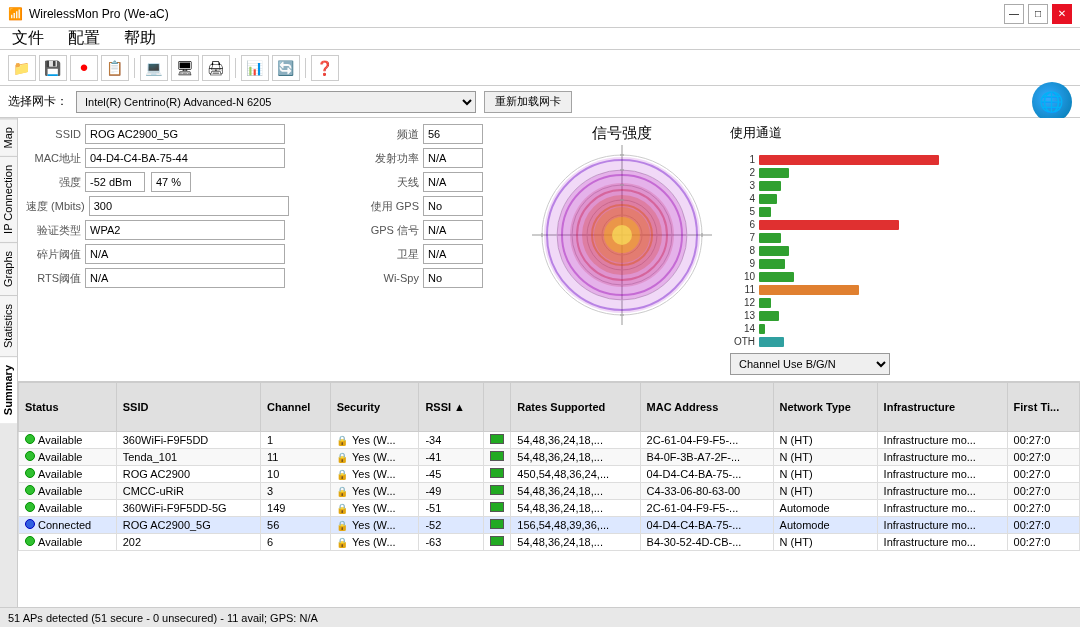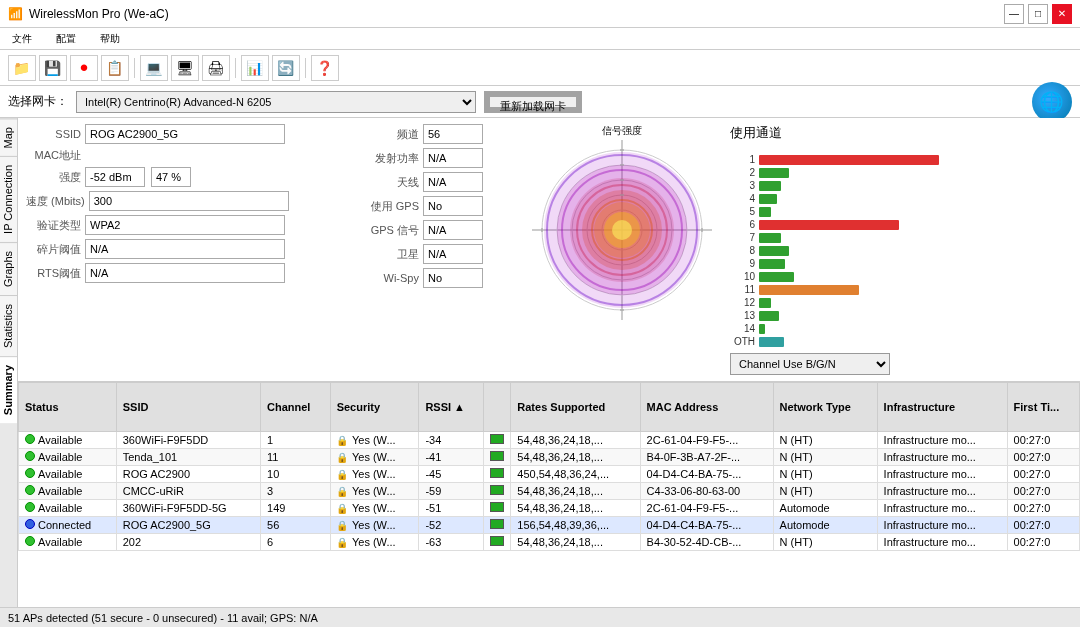--- a/index.html
+++ b/index.html
@@ -6,31 +6,31 @@
     body { font-family: 'Segoe UI', Tahoma, sans-serif; font-size: 12px; background: #f0f0f0; width: 1080px; height: 627px; overflow: hidden; }
     
     
     #titlebar { background: #fff; border-bottom: 1px solid #ccc; padding: 4px 8px; display: flex; align-items: center; justify-content: space-between; height: 28px; }
     #titlebar-left { display: flex; align-items: center; gap: 6px; font-size: 12px; }
     #titlebar-controls { display: flex; gap: 4px; }
     .win-btn { width: 20px; height: 20px; border: 1px solid #aaa; background: #fff; cursor: pointer; font-size: 10px; display: flex; align-items: center; justify-content: center; }
     
     
     #menubar { background: #fff; border-bottom: 1px solid #ccc; padding: 2px 8px; display: flex; gap: 16px; height: 22px; align-items: center; }
-    .menu-item { cursor: pointer; padding: 2px 4px; font-size: 10px; }
+    .menu-item { cursor: pointer; padding: 2px 4px; font-size: 16px; }
     
     
     #toolbar { background: #fff; border-bottom: 1px solid #ccc; padding: 3px 8px; display: flex; align-items: center; gap: 3px; height: 36px; }
     .tb-btn { width: 28px; height: 26px; border: 1px solid #ccc; background: #fff; cursor: pointer; display: flex; align-items: center; justify-content: center; font-size: 14px; }
     .tb-sep { width: 1px; height: 20px; background: #ccc; margin: 0 2px; }
     
     
     #nic-row { background: #fff; border-bottom: 1px solid #ccc; padding: 4px 8px; display: flex; align-items: center; gap: 8px; height: 32px; }
     #nic-select { width: 400px; height: 22px; border: 1px solid #999; font-size: 11px; padding: 0 4px; }
-    #reload-btn { padding: 2px 10px; border: 6px solid #a3a3a3; background: #f0f0f0; cursor: pointer; font-size: 11px; height: 22px; }
+    #reload-btn { padding: 2px 10px; border: 1px solid #a3a3a3; background: #f0f0f0; cursor: pointer; font-size: 11px; height: 22px; }
     #globe-icon { width: 40px; height: 40px; border-radius: 50%; background: radial-gradient(circle at 40% 40%, #3af, #07a); margin-left: auto; display: flex; align-items: center; justify-content: center; color: white; font-size: 20px; }
 
     
     #main { display: flex; height: calc(627px - 28px - 22px - 36px - 32px - 20px); background: #f5f5f5; }
     
     
     #left-tabs { display: flex; flex-direction: column; width: 18px; background: #e8e8e8; border-right: 1px solid #ccc; }
     .left-tab { writing-mode: vertical-rl; transform: rotate(180deg); font-size: 11px; padding: 8px 2px; cursor: pointer; background: #f5f5f5; border-bottom: 1px solid #ccc; white-space: nowrap; }
     .left-tab.active { background: #fff; font-weight: bold; }
     
@@ -155,20 +155,21 @@
 
     <div id="info-panel">
 
       <div id="left-info">
         <div class="info-row">
           <span class="info-label">SSID</span>
           <div class="info-value info-value-wide">ROG AC2900_5G</div>
         </div>
         <div class="info-row">
           <span class="info-label">MAC地址</span>
+          <div class="info-value info-value-wide">04-D4-C4-BA-75-44</div>
         </div>
         <div class="info-row">
           <span class="info-label">强度</span>
           <div class="info-value info-value-sm">-52 dBm</div>
           <div class="info-percent">47 %</div>
         </div>
         <div class="info-row">
           <span class="info-label">速度 (Mbits)</span>
           <div class="info-value info-value-wide">300</div>
         </div>
@@ -211,21 +212,21 @@
           <span class="mid-label">卫星</span>
           <div class="mid-value">N/A</div>
         </div>
         <div class="mid-row">
           <span class="mid-label">Wi-Spy</span>
           <div class="mid-value">No</div>
         </div>
       </div>
 
       <div id="radar-area">
-        <div style="font-size:10px;text-align:center;margin-bottom:2px;">信号强度</div>
+        <div style="font-size:15px;text-align:center;margin-bottom:2px;">信号强度</div>
         <svg class="radar-svg" viewBox="0 0 180 180">
 
           <line x1="90" y1="0" x2="90" y2="180" stroke="#999" stroke-width="1"></line>
           <line x1="0" y1="90" x2="180" y2="90" stroke="#999" stroke-width="1"></line>
 
           <circle cx="90" cy="90" r="80" fill="none" stroke="#ccc" stroke-width="1"></circle>
           <circle cx="90" cy="90" r="65" fill="none" stroke="#ccc" stroke-width="1"></circle>
           <circle cx="90" cy="90" r="50" fill="none" stroke="#ccc" stroke-width="1"></circle>
           <circle cx="90" cy="90" r="35" fill="none" stroke="#ccc" stroke-width="1"></circle>
           <circle cx="90" cy="90" r="20" fill="none" stroke="#ccc" stroke-width="1"></circle>
@@ -390,21 +391,21 @@
     <td>Infrastructure mo...</td>
     <td>00:27:0</td>
   </tr>
             <tr>
     <td>
       <span class="dot" style="background:#30c030;border:1px solid #009000;width:10px;height:10px;border-radius:50%;display:inline-block;margin-right:3px;"></span>Available
     </td>
     <td>CMCC-uRiR</td>
     <td>3</td>
     <td><span style="font-size:10px;">🔒</span> Yes (W...</td>
-    <td>-59</td>
+    <td>-49</td>
     <td><div style="width:14px;height:10px;background:#2a2;display:inline-block;border:1px solid #555;"></div></td>
     <td>54,48,36,24,18,...</td>
     <td>C4-33-06-80-63-00</td>
     <td>N (HT)</td>
     <td>Infrastructure mo...</td>
     <td>00:27:0</td>
   </tr>
             <tr>
     <td>
       <span class="dot" style="background:#30c030;border:1px solid #009000;width:10px;height:10px;border-radius:50%;display:inline-block;margin-right:3px;"></span>Available

